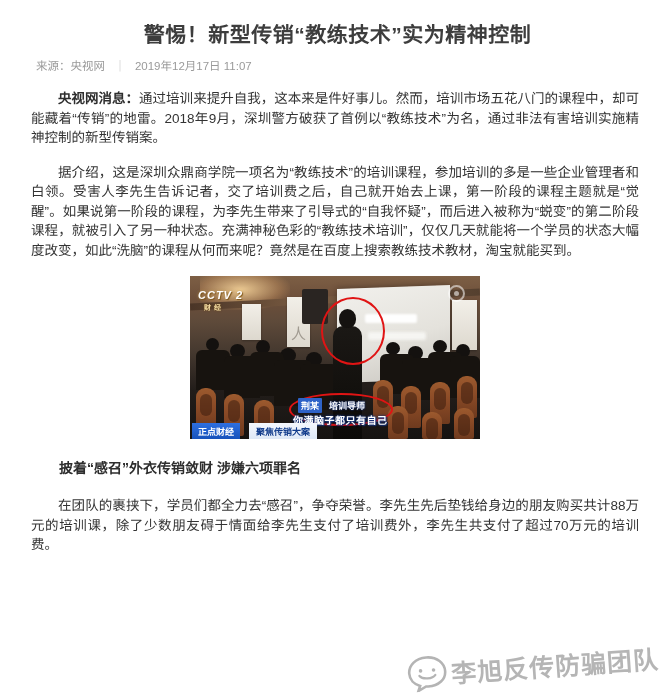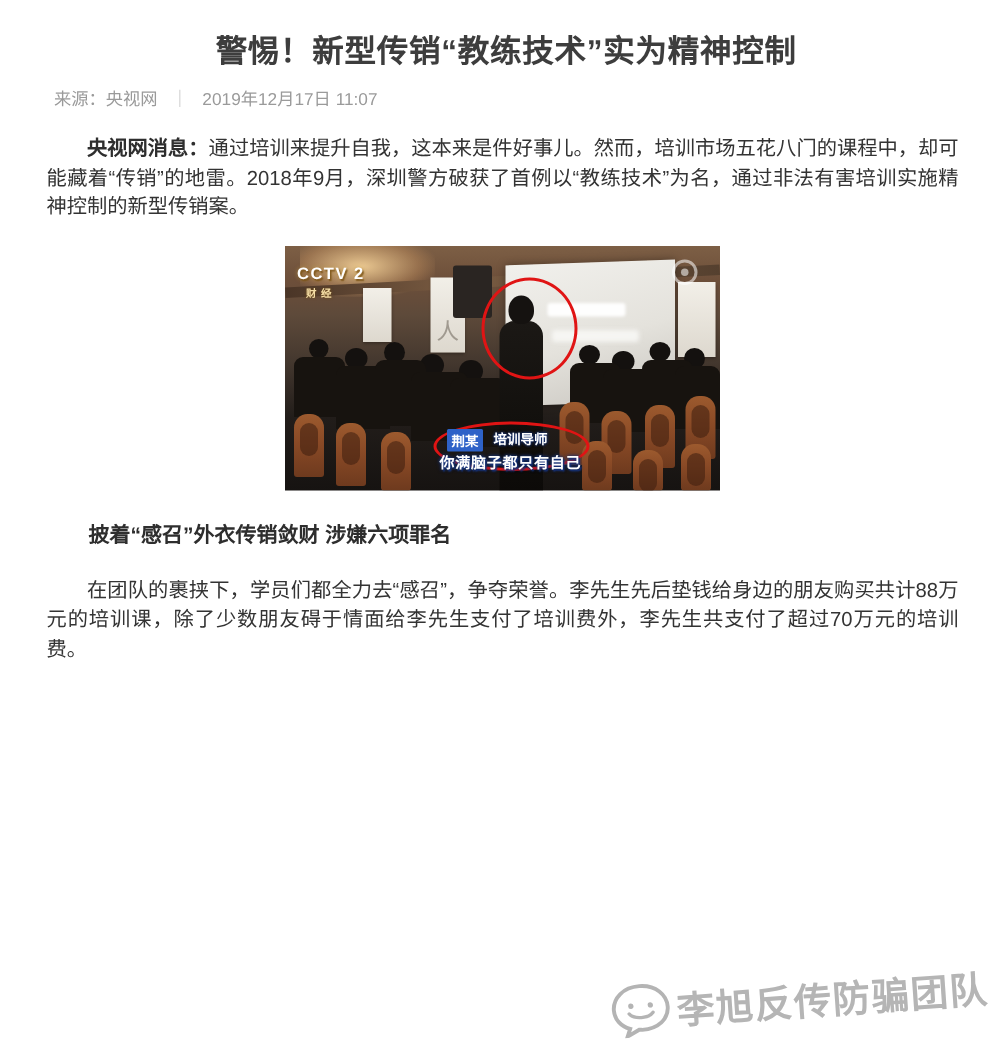--- a/index.html
+++ b/index.html
@@ -91,21 +91,21 @@
   .poster-glyph { position: static; font-size: 15px; color: #a09a90; display:block; text-align:center; margin-top: 14px; }
   .speaker-box { left: 112px; top: 13px; width: 26px; height: 35px; background: #2a2522; border-radius: 2px; }
   .cam-logo {
     left: 258px; top: 9px; width: 17px; height: 17px;
     border: 2px solid rgba(255,255,255,0.55); border-radius: 50%;
   }
   .cam-logo:after { content:""; position:absolute; left:4px; top:4px; width:5px; height:5px; background:rgba(255,255,255,0.55); border-radius:50%; }
 
   .cctv {
     left: 8px; top: 13px;
-    font-weight: bold; 
+    font-weight: bold; font-style: italic;
     font-size: 11px; color: #fff;
     text-shadow: 1px 1px 1px rgba(120,80,20,0.9), 0 0 3px rgba(190,150,60,0.8);
     letter-spacing: 1px;
   }
   .cctv-sub {
     left: 14px; top: 26px;
     font-size: 7px; color: #f3dca4; font-weight: bold;
     letter-spacing: 3px;
     text-shadow: 0 0 2px rgba(120,80,20,0.9);
   }
@@ -131,21 +131,21 @@
 
   .red-circle {
     left: 131px; top: 21px; width: 64px; height: 68px;
     border: 2.5px solid #e01414; border-radius: 50%;
     background: transparent;
   }
   .red-ellipse {
     left: 99px; top: 117px; width: 104px; height: 33px;
     border: 2.5px solid #e01414; border-radius: 50%;
   }
-  .cap-row { left: 108px; top: 122px; display: flex; }
+  .cap-row { left: 108px; top: 122px; display: flex; align-items: center; }
   .name-badge {
     position: static;
     background: #2e62c8; color: #fff;
     font-size: 9px; font-weight: bold;
     padding: 1px 3px; border-radius: 1px;
     text-shadow: none;
   }
   .role-label {
     position: static;
     color: #fff; font-size: 9px; font-weight: bold;
@@ -199,20 +199,21 @@
   <div class="meta">
     <span>来源：央视网</span>
     <span class="sep">｜</span>
     <span>2019年12月17日 11:07</span>
   </div>
 
   <div class="article">
 
     <p class="para"><strong>央视网消息：</strong><span>通过培训来提升自我，这本来是件好事儿。然而，培训市场五花八门的课程中，却可能藏着“传销”的地雷。2018年9月，深圳警方破获了首例以“教练技术”为名，通过非法有害培训实施精神控制的新型传销案。</span></p>
 
+    <p class="para"><span>据介绍，这是深圳众鼎商学院一项名为“教练技术”的培训课程，参加培训的多是一些企业管理者和白领。受害人李先生告诉记者，交了培训费之后，自己就开始去上课，第一阶段的课程主题就是“觉醒”。如果说第一阶段的课程，为李先生带来了引导式的“自我怀疑”，而后进入被称为“蜕变”的第二阶段课程，就被引入了另一种状态。充满神秘色彩的“教练技术培训”，仅仅几天就能将一个学员的状态大幅度改变，如此“洗脑”的课程从何而来呢？竟然是在百度上搜索教练技术教材，淘宝就能买到。</span></p>
 
     <figure class="still">
       <div class="ceil-light"></div>
       <div class="ceil-beam"></div>
 
       <div class="screen"></div>
       <div class="screen-blur1"></div>
       <div class="screen-blur2"></div>
 
       <div class="poster poster-1"></div>
@@ -262,20 +263,24 @@
 
       <div class="red-circle"></div>
       <div class="red-ellipse"></div>
 
       <div class="cap-row">
         <span class="name-badge">荆某</span>
         <span class="role-label">培训导师</span>
       </div>
       <div class="subtitle-line">你满脑子都只有自己</div>
 
+      <div class="bar-row">
+        <span class="program-badge">正点财经</span>
+        <span class="topic-badge">聚焦传销大案</span>
+      </div>
     </figure>
 
     <h2 class="subhead">披着“感召”外衣传销敛财 涉嫌六项罪名</h2>
 
     <p class="para">在团队的裹挟下，学员们都全力去“感召”，争夺荣誉。李先生先后垫钱给身边的朋友购买共计88万元的培训课，除了少数朋友碍于情面给李先生支付了培训费外，李先生共支付了超过70万元的培训费。</p>
 
   </div>
 </div>
 
 <div class="watermark">

